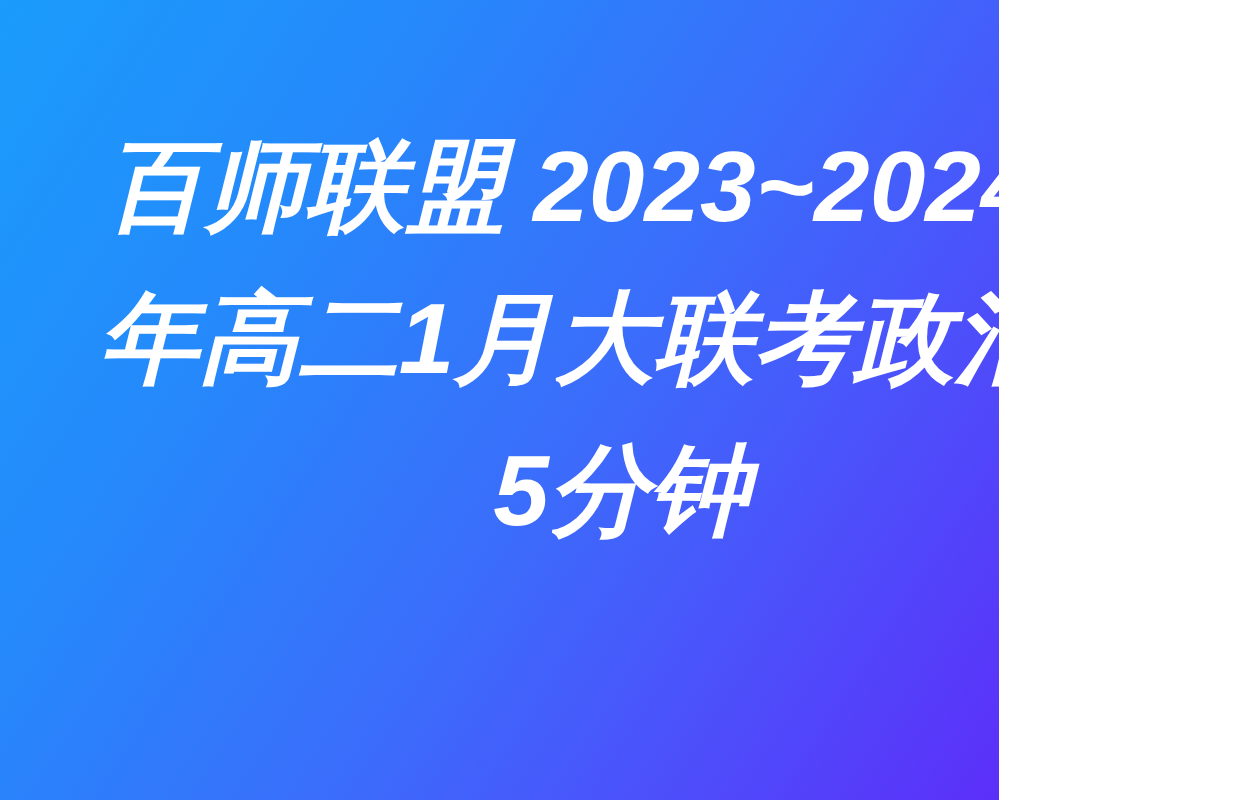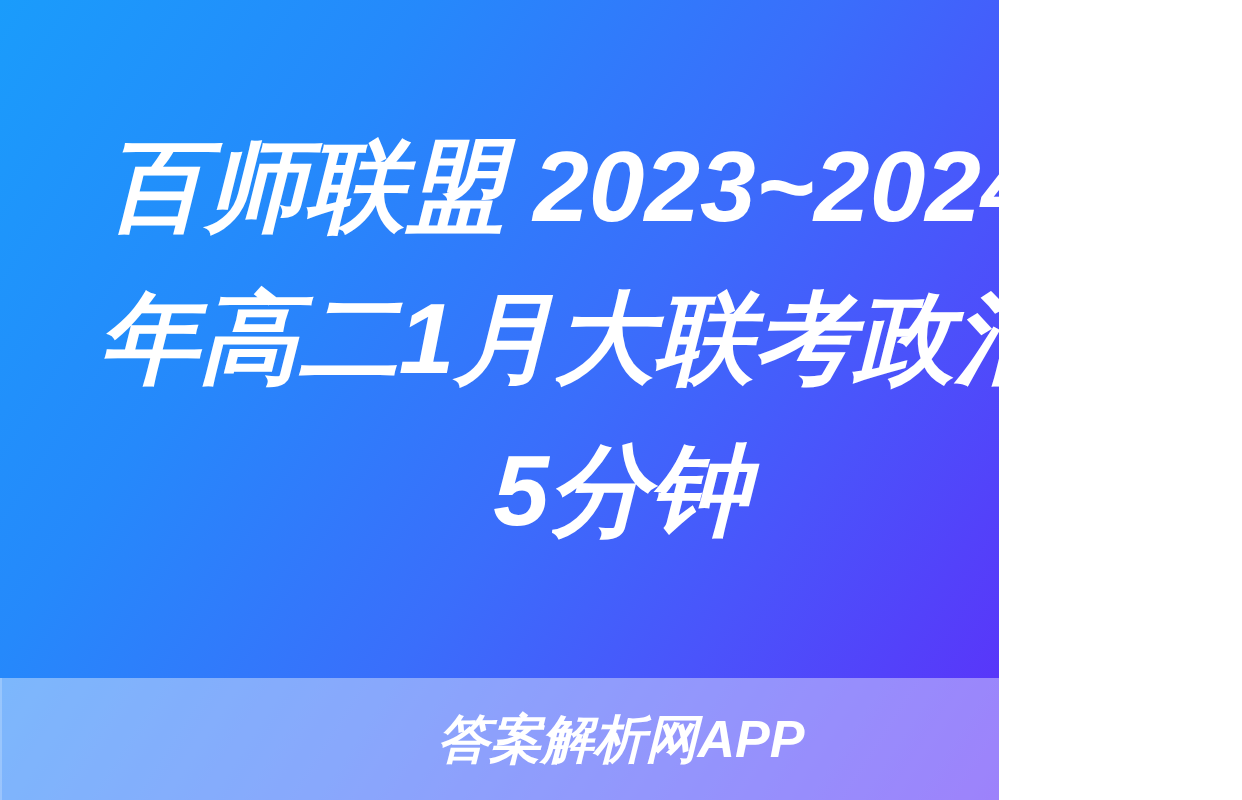--- a/index.html
+++ b/index.html
@@ -91,18 +91,14 @@
 </style>
 </head>
 <body>
 
 <div id="poster">
 
   <div class="title-area">
     <div class="title-text">百师联盟 2023~2024学年高二1月大联考政治(75分钟</div>
   </div>
 
-  <div class="footer-band">
-    <div class="footer-edge"></div>
-    <div class="footer-text">答案解析网APP</div>
-  </div>
 
 </div>
 
 </body></html>

